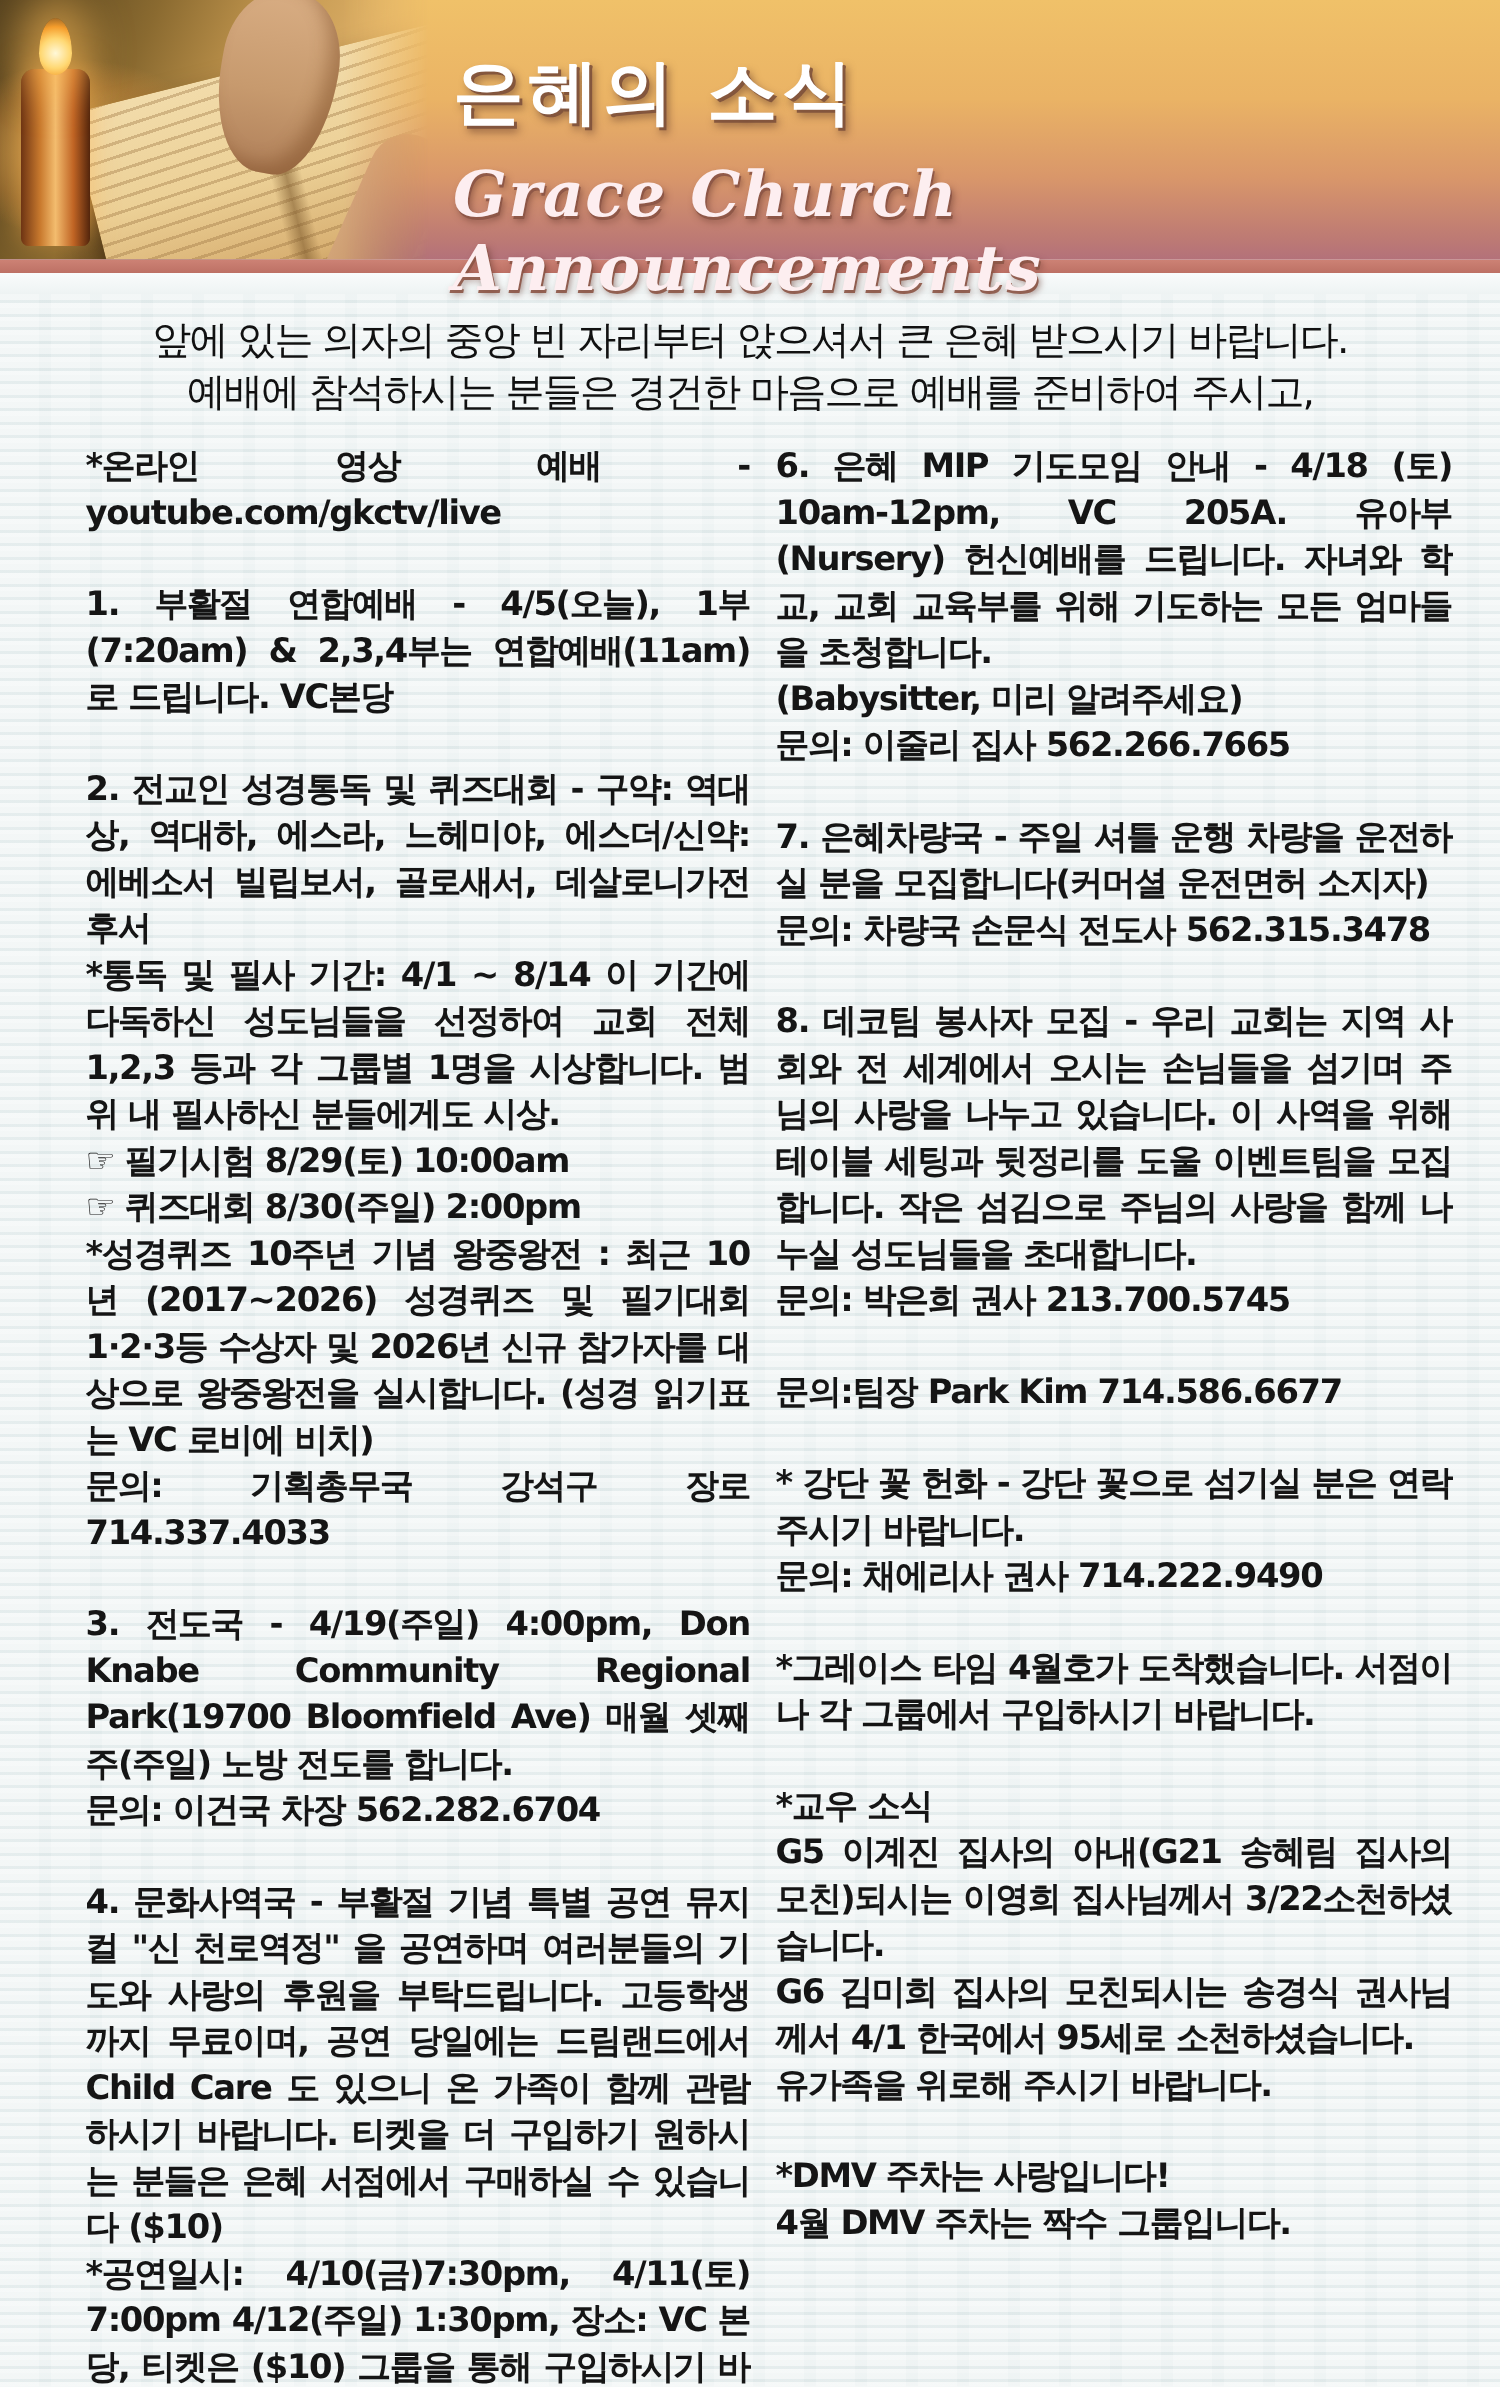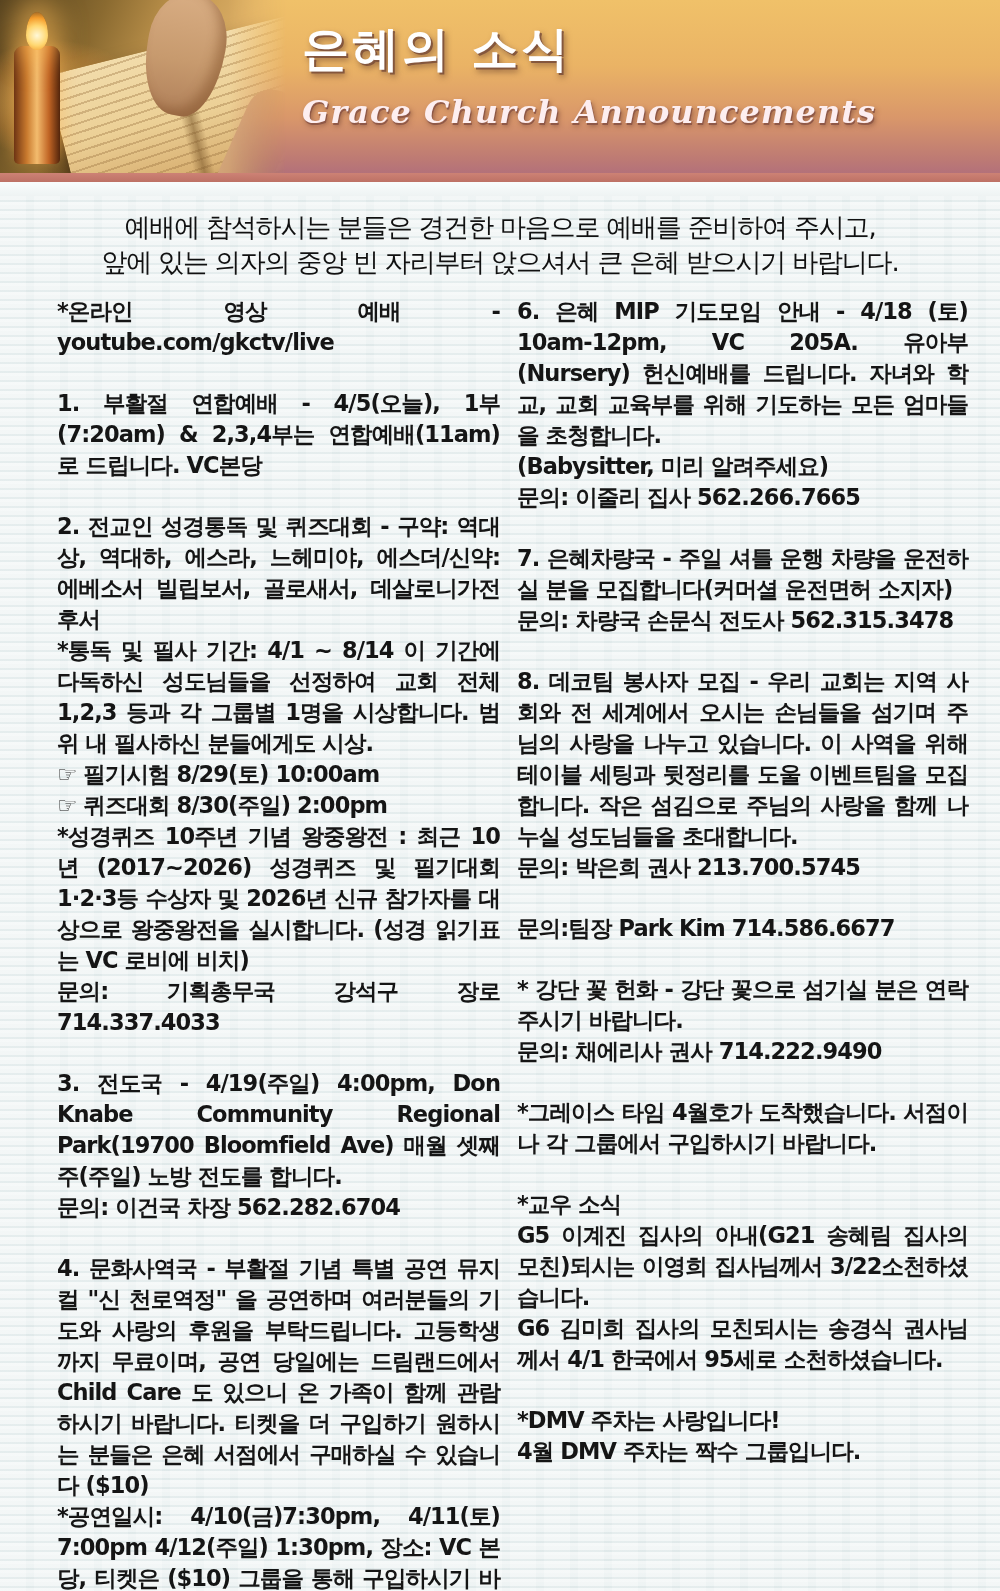--- a/index.html
+++ b/index.html
@@ -56,28 +56,28 @@
     background:linear-gradient(90deg,#6e3413 0%,#c97a2e 28%,#f3bc6e 50%,#c06424 76%,#53250c 100%);
     border-radius:9px 9px 5px 5px;
     box-shadow:0 -4px 18px rgba(255,180,80,.5);
   }
   .flame {
     position:absolute; left:26px; top:12px; width:22px; height:38px;
     background:radial-gradient(circle at 50% 62%, #fff8d8 0%, #ffd873 38%, #f59d2c 68%, rgba(220,110,30,.25) 100%);
     border-radius:50% 50% 50% 50% / 62% 62% 38% 38%;
     box-shadow:0 0 26px 13px rgba(255,190,90,.55);
   }
-  .title-block { position:absolute; left:302px; top:18px; }
+  .title-block { position:absolute; left:302px; top:30px; }
   .page-title {
     margin:0; font-size:47px; font-weight:bold; color:#ffffff; letter-spacing:3px;
     text-shadow:2px 2px 0 rgba(122,77,58,.85), 3px 4px 6px rgba(90,50,40,.6);
   }
   .page-subtitle {
     margin:12px 0 0; font-family:"DejaVu Serif","Liberation Serif",serif;
-    font-style:italic; font-weight:bold; font-size:32px; color:#fdeef0; letter-spacing:1px;
+    font-style:italic; font-weight:bold; font-size:42px; color:#fdeef0; letter-spacing:1px;
     text-shadow:1px 2px 0 rgba(140,85,70,.9), 2px 3px 5px rgba(100,55,45,.55);
   }
   .header-strip { height:9px; background:linear-gradient(180deg,#cd8275,#bd7165); }
   .header-glow { height:14px; background:linear-gradient(180deg,#f9fcfc,#eef3f3); }
 
   
   .intro { padding:14px 40px 0; text-align:center; font-size:26px; line-height:35px; letter-spacing:-1.2px; color:#111; }
   .intro p { margin:0; }
 
   .columns { display:flex; gap:17px; padding:16px 32px 0 57px; }
@@ -104,22 +104,22 @@
     </div>
     <div class="title-block">
       <h1 class="page-title">은혜의 소식</h1>
       <p class="page-subtitle">Grace Church Announcements</p>
     </div>
   </div>
   <div class="header-strip"></div>
   <div class="header-glow"></div>
 
   <div class="intro">
+    <p>앞에 있는 의자의 중앙 빈 자리부터 앉으셔서 큰 은혜 받으시기 바랍니다.</p>
     <p>예배에 참석하시는 분들은 경건한 마음으로 예배를 준비하여 주시고,</p>
-    <p>앞에 있는 의자의 중앙 빈 자리부터 앉으셔서 큰 은혜 받으시기 바랍니다.</p>
   </div>
 
   <div class="columns">
     <div class="col col-left">
         <section class="item">
           <p>*온라인 영상 예배 - youtube.com/gkctv/live</p>
         </section>
         <section class="item">
           <p>1. 부활절 연합예배 - 4/5(오늘), 1부(7:20am) &amp; 2,3,4부는 연합예배(11am)로 드립니다. VC본당</p>
         </section>
@@ -161,20 +161,21 @@
           <p>* 강단 꽃 헌화 - 강단 꽃으로 섬기실 분은 연락 주시기 바랍니다.</p>
           <p>문의: 채에리사 권사 714.222.9490</p>
         </section>
         <section class="item">
           <p>*그레이스 타임   4월호가 도착했습니다. 서점이나 각 그룹에서 구입하시기 바랍니다.</p>
         </section>
         <section class="item">
           <p>*교우 소식</p>
           <p>G5 이계진 집사의 아내(G21 송혜림 집사의 모친)되시는 이영희 집사님께서 3/22소천하셨습니다.</p>
           <p>G6 김미희 집사의 모친되시는 송경식 권사님께서 4/1 한국에서 95세로 소천하셨습니다.</p>
+          <p>유가족을 위로해 주시기 바랍니다.</p>
         </section>
         <section class="item">
           <p>*DMV 주차는 사랑입니다!</p>
           <p> 4월 DMV 주차는 짝수 그룹입니다.</p>
         </section>
       </div>
   </div>
 
 </div>
 

